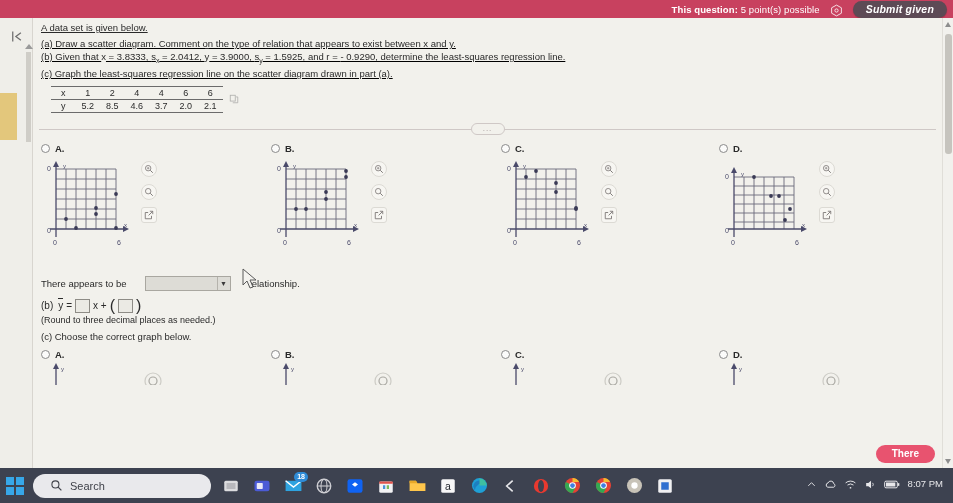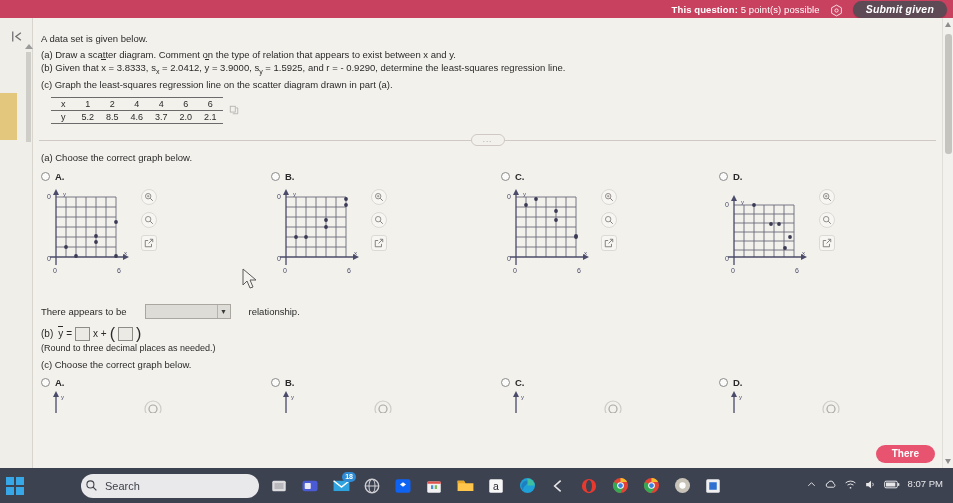--- a/index.html
+++ b/index.html
@@ -80,22 +80,22 @@
 
   
   .content {
     position: absolute; left: 33px; top: 18px;
     width: 909px; height: 450px;
     background: #f2f1ec;
     padding: 0;
     overflow: hidden;
   }
 
-  .q-intro { font-size: 9.5px; color: #2a2a2a; padding: 15px 0 0 8px; }
-  .q-lines { padding: 4px 0 0 8px; }
+  .q-intro { font-size: 9.5px; color: #2a2a2a; padding: 4px 0 0 8px; text-decoration: underline; }
+  .q-lines { padding: 4px 0 0 8px; text-decoration: underline; }
   .q-line { font-size: 9.5px; color: #2a2a2a; line-height: 13px; white-space: nowrap; }
   .ovl { position: relative; display: inline-block; }
   .ovl::before {
     content: ""; position: absolute; left: 0; right: 0; top: -2px;
     height: 1px; background: #2a2a2a;
   }
   .sub { font-size: 7px; vertical-align: sub; }
 
   
   .data-table-wrap { padding: 6px 0 0 18px; display: flex; align-items: flex-start; gap: 6px; }
@@ -191,22 +191,22 @@
   .taskbar {
     position: absolute; left: 0; bottom: 0; width: 953px; height: 35px;
     background: #3d4250;
     display: flex; align-items: center; gap: 9px; padding: 0 6px;
   }
   .win-logo { width: 18px; height: 18px; display: grid;
     grid-template-columns: 1fr 1fr; grid-template-rows: 1fr 1fr; gap: 2px; }
   .win-logo i { background: #37a7e8; display: block; }
   .search-pill {
     width: 178px; height: 24px; background: #e9e9ec; border-radius: 12px;
-    display: flex; align-items: center; gap: 7px; padding: 0 4px;
-    color: #40424a; font-size: 11px; cursor: pointer; margin-left: 48px;
+    display: flex; align-items: center; gap: 7px; padding: 0 17px;
+    color: #40424a; font-size: 11px; cursor: pointer;
   }
   .tb-icon { width: 22px; height: 22px; border-radius: 4px; position: relative;
              display: flex; align-items: center; justify-content: center;
              cursor: pointer; flex: none; }
   .badge {
     position: absolute; top: -3px; right: -4px; background: #2e8bd6; color: #fff;
     font-size: 7px; border-radius: 7px; padding: 0px 3px; line-height: 10px;
     font-weight: bold;
   }
   .tray { margin-left: auto; display: flex; gap: 8px;
@@ -296,21 +296,20 @@
           <path d="M17 7 L21 7 L21 21 L9 21" fill="none" stroke="#7a7a7a" stroke-width="2"></path>
         </svg>
       </span>
     </div>
 
     <div class="section-divider">
       <div class="line"></div>
       <div class="pill">...</div>
     </div>
 
-    <div class="part-label">(a) Choose the correct graph below.</div>
 
     <div class="opt-grid">
 
       <div class="opt" style="left:8px;">
         <div class="opt-head">
           <span class="radio"></span>
           <span class="opt-letter">A.</span>
         </div>
         <div class="graph-row">
           <svg width="86" height="92" viewBox="0 0 86 92">

